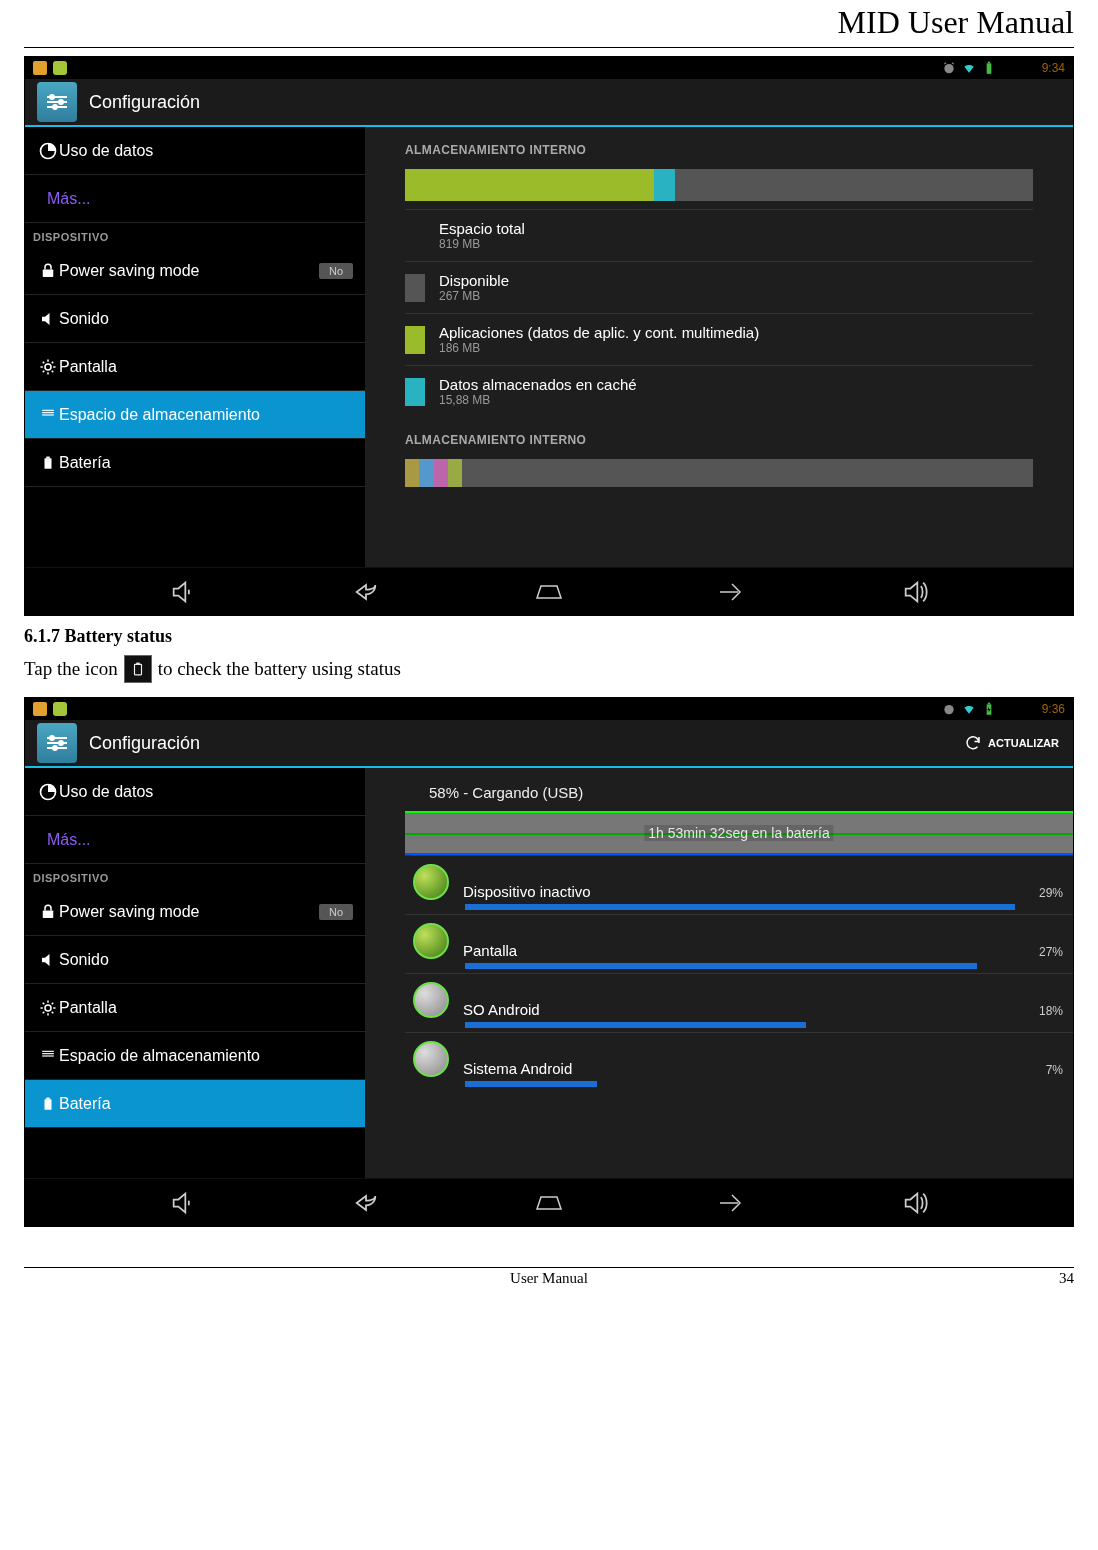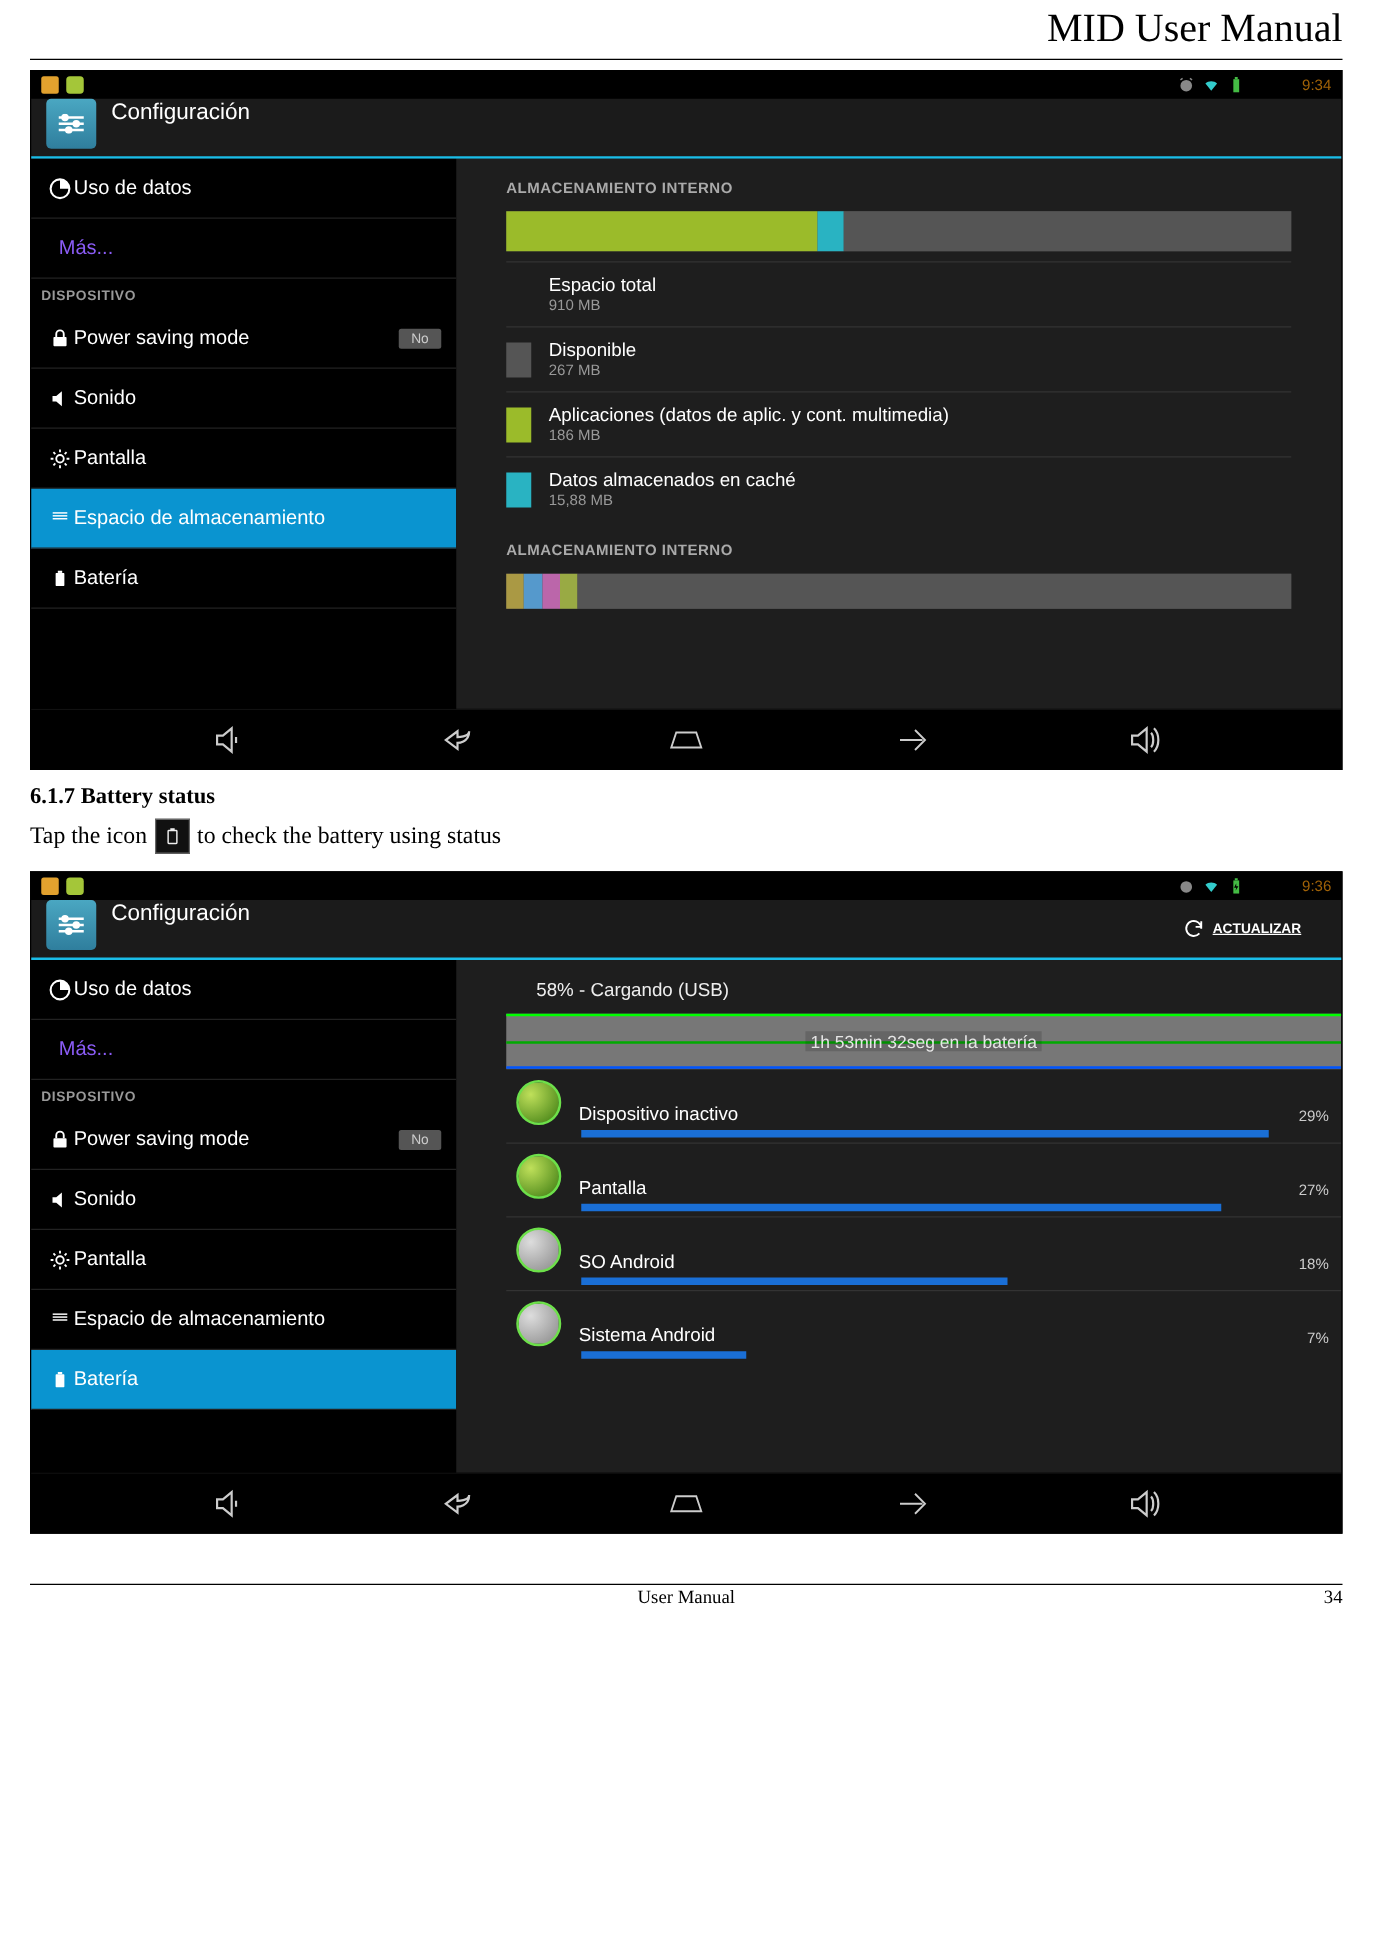--- a/index.html
+++ b/index.html
@@ -35,36 +35,36 @@
     padding: 0 8px;
     font-size: 12px;
   }
   .status-left { flex: 0 0 auto; display: flex; gap: 6px; margin-right: auto; }
   .status-dot { width: 14px; height: 14px; background: #e2a12e; border-radius: 2px; }
   .status-droid { width: 14px; height: 14px; background: #a4c639; border-radius: 3px; }
   .alarm-icon, .wifi-icon, .battery-icon { width: 14px; height: 14px; }
   .status-time { color: #a16207; margin-left: 40px; }
 
   .title-row {
-    display: flex; 
+    display: flex; align-items: center;
     background: #1b1b1b;
     height: 48px;
     border-bottom: 2px solid #1abde8;
     font-size: 18px;
   }
   .title-icon {
     width: 40px; height: 40px;
     background: linear-gradient(#4aa7c2, #2f7e9d);
     border-radius: 4px;
     margin: 0 12px;
     display: flex; align-items: center; justify-content: center;
   }
   .title-icon svg { width: 24px; height: 16px; }
   .title-text { color: #fff; }
-  .refresh-wrap { margin-left: auto; margin-right: 32px; display: flex; align-items: center; gap: 6px; font-size: 11px; font-weight: bold; text-decoration: underline; }
+  .refresh-wrap { margin-left: auto; margin-right: 14px; display: flex; align-items: center; gap: 6px; font-size: 11px; font-weight: bold; }
 
   .sidebar {
     width: 340px;
     background: #000;
     font-size: 16px;
   }
   .side-item {
     display: flex; align-items: center;
     height: 48px;
     padding: 0 12px;
@@ -254,21 +254,21 @@
       <div class="sec-head">ALMACENAMIENTO INTERNO</div>
       <div class="usage-bar">
         <div style="flex:186;background:#9bbb2a"></div>
         <div style="flex:16;background:#29b3c2"></div>
         <div style="flex:267;background:#555"></div>
       </div>
       <div class="storage-row">
         <div class="sw" style="background:transparent"></div>
         <div>
             <div class="st-label">Espacio total</div>
-        <div class="st-val">910 MB</div>
+        <div class="st-val">819 MB</div>
           </div>
       </div>
       <div class="storage-row">
         <div class="sw" style="background:#555"></div>
         <div>
             <div class="st-label">Disponible</div>
         <div class="st-val">267 MB</div>
           </div>
       </div>
       <div class="storage-row">

